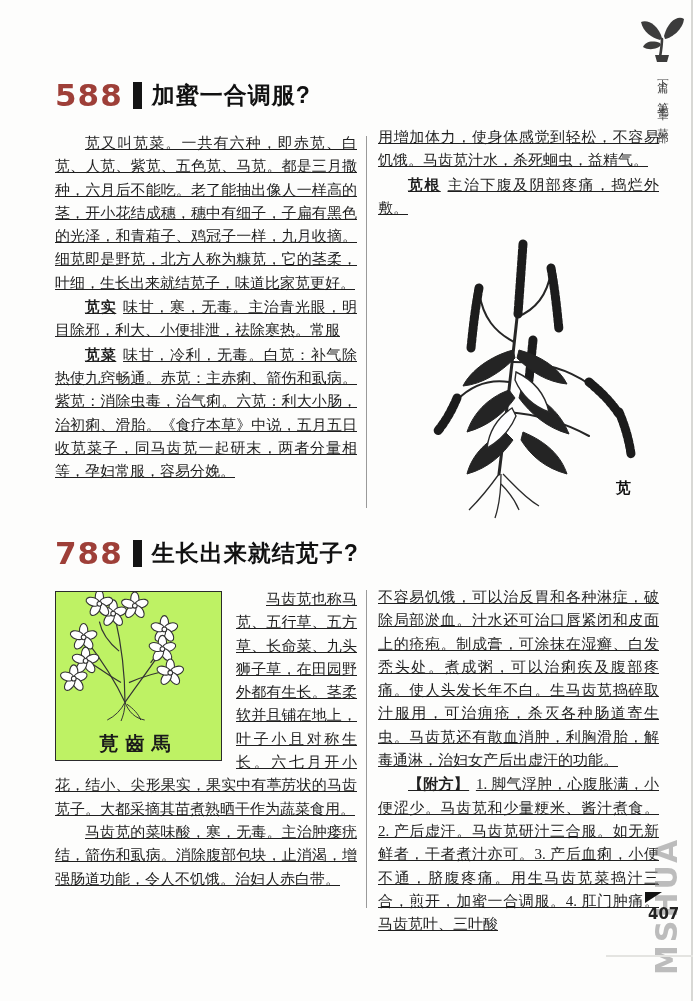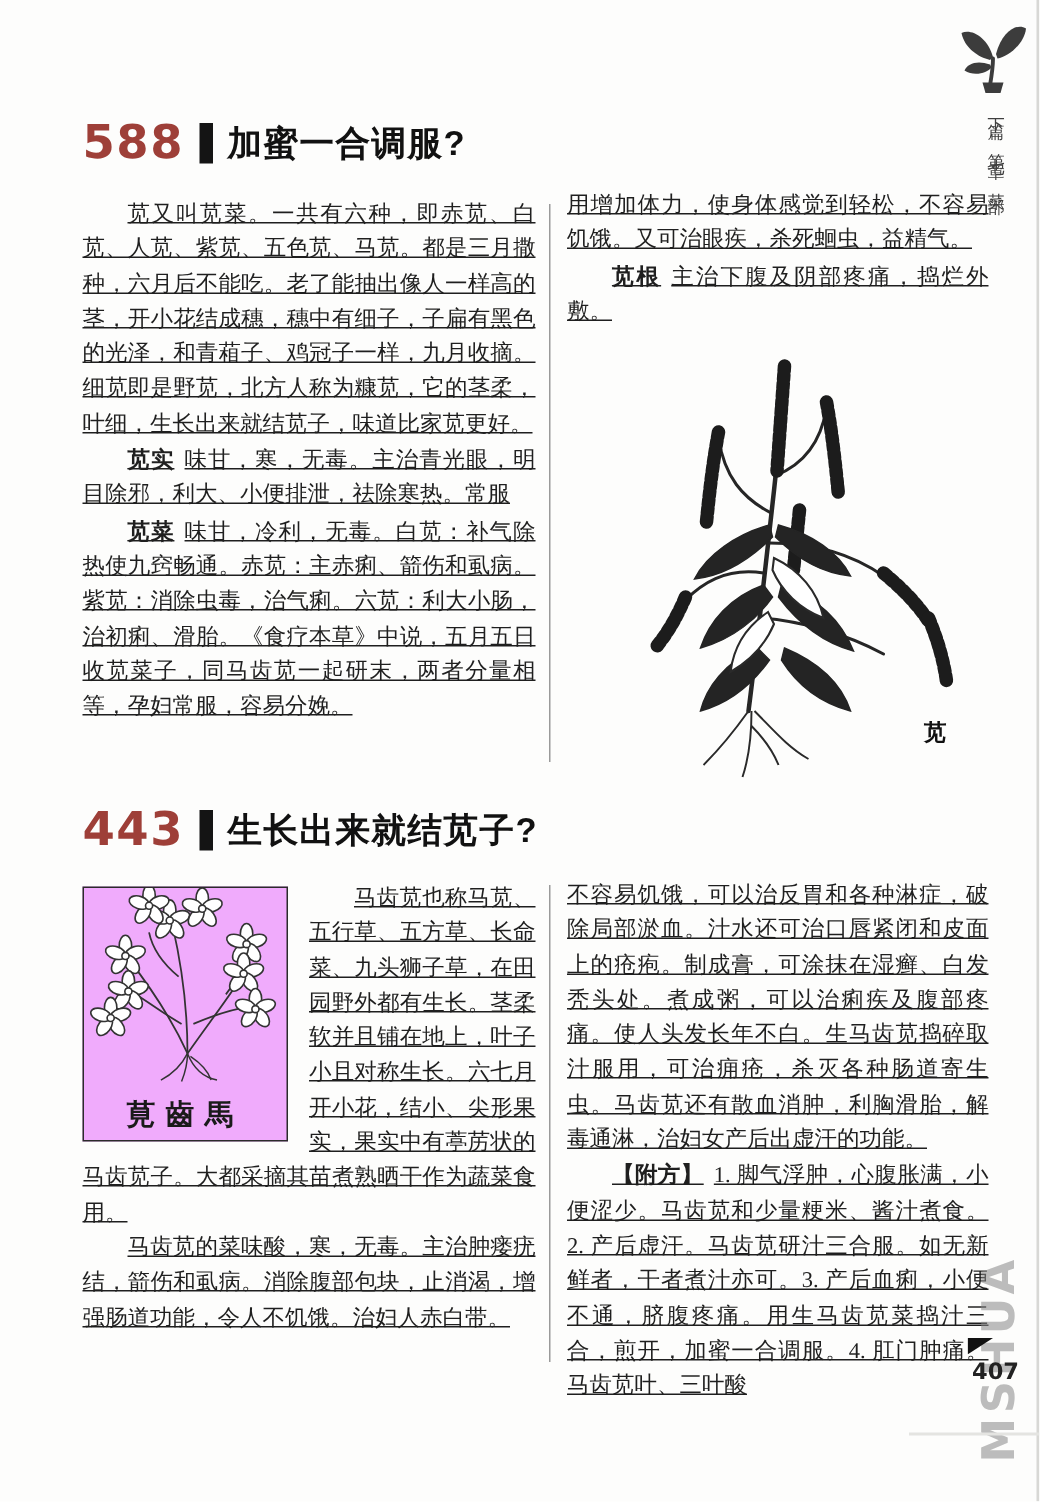--- a/index.html
+++ b/index.html
@@ -27,22 +27,22 @@
   .lead { font-weight:bold; font-family:"Liberation Sans","DejaVu Sans",sans-serif;
           margin-right:0.45em; }
 
   .divider { position:absolute; left:366px; width:1px; background:#9a9a9a; }
 
   
   .amaranth-fig { position:absolute; left:383px; top:222px; width:278px; height:298px; }
   .amaranth-fig .fig-label { position:absolute; right:30px; bottom:22px; font-weight:bold;
       font-family:"Liberation Sans","DejaVu Sans",sans-serif; font-size:15px; color:#111; }
 
-  .purslane-box { float:left; width:137px; height:170px; box-sizing:border-box;
-      border:1.5px solid #2b2b2b; background:#f0abfc; position:relative;
+  .purslane-box { float:left; width:167px; height:170px; box-sizing:border-box;
+      border:1.5px solid #2b2b2b; background:#bef264; position:relative;
       margin:3px 14px 5px 0; }
   .purslane-box .caption { position:absolute; left:0; bottom:5px; width:100%;
       text-align:center; font-size:19px; font-weight:bold; letter-spacing:7px;
       color:#1a1a1a; }
 
   
   .side-nav { position:absolute; left:655px; top:70px; display:flex; flex-direction:column;
       gap:17px; }
   .side-nav span { writing-mode:vertical-rl; font-size:11.5px; letter-spacing:3px;
       color:#3f3f3f; }
@@ -94,21 +94,21 @@
   <div class="divider" style="top:136px; height:372px;"></div>
   <div class="divider" style="top:590px; height:318px;"></div>
 
   <div class="col" style="left:55px; top:132px; width:302px;">
     <p class="indent">苋又叫苋菜。一共有六种，即赤苋、白苋、人苋、紫苋、五色苋、马苋。都是三月撒种，六月后不能吃。老了能抽出像人一样高的茎，开小花结成穗，穗中有细子，子扁有黑色的光泽，和青葙子、鸡冠子一样，九月收摘。细苋即是野苋，北方人称为糠苋，它的茎柔，叶细，生长出来就结苋子，味道比家苋更好。</p>
     <p class="indent"><span class="lead">苋实</span><span>味甘，寒，无毒。主治青光眼，明目除邪，利大、小便排泄，祛除寒热。常服</span></p>
     <p class="indent"><span class="lead">苋菜</span><span>味甘，冷利，无毒。白苋：补气除热使九窍畅通。赤苋：主赤痢、箭伤和虱病。紫苋：消除虫毒，治气痢。六苋：利大小肠，治初痢、滑胎。《食疗本草》中说，五月五日收苋菜子，同马齿苋一起研末，两者分量相等，孕妇常服，容易分娩。</span></p>
   </div>
 
   <div class="col" style="left:378px; top:126px; width:281px;">
-    <p>用增加体力，使身体感觉到轻松，不容易饥饿。又可治眼疾，杀死蛔虫，益精气。</p>
+    <p>用增加体力，使身体感觉到轻松，不容易饥饿。马齿苋汁水，杀死蛔虫，益精气。</p>
     <p class="indent"><span class="lead">苋根</span><span>主治下腹及阴部疼痛，捣烂外敷。</span></p>
   </div>
 
   <div class="amaranth-fig">
     <svg viewBox="0 0 278 298" width="278" height="298">
       <g stroke="#262626" fill="none" stroke-linecap="round">
         <path d="M116 252 C122 205 128 150 133 105 C136 78 138 52 140 24" stroke-width="3"></path>
         <path d="M131 120 C112 110 100 96 96 70" stroke-width="2"></path>
         <path d="M134 95 C152 88 164 74 168 50" stroke-width="2"></path>
         <path d="M126 160 C100 156 84 168 74 178" stroke-width="2"></path>
@@ -140,21 +140,21 @@
         <path d="M116 252 C106 266 96 278 86 288"></path>
         <path d="M118 252 C118 270 116 284 112 296"></path>
         <path d="M120 252 C132 264 142 276 156 284"></path>
         <path d="M118 262 C126 270 132 278 136 288"></path>
       </g>
     </svg>
     <span class="fig-label">苋</span>
   </div>
 
   <div class="heading" style="left:55px; top:538px;">
-    <span class="sec-num" style="color: rgb(158, 63, 56);">443</span>
+    <span class="sec-num" style="color: rgb(158, 63, 56);">788</span>
     <span class="sec-bar"></span>
     <span class="sec-title">生长出来就结苋子?</span>
   </div>
 
   <div class="col" style="left:55px; top:588px; width:302px;">
     <div class="purslane-box">
       <svg viewBox="0 0 138 132" width="136" height="130">
         <defs>
           <g id="pf">
             <ellipse cx="0" cy="-7" rx="4.2" ry="7" fill="#fff" stroke="#333" stroke-width="1.1"></ellipse>

